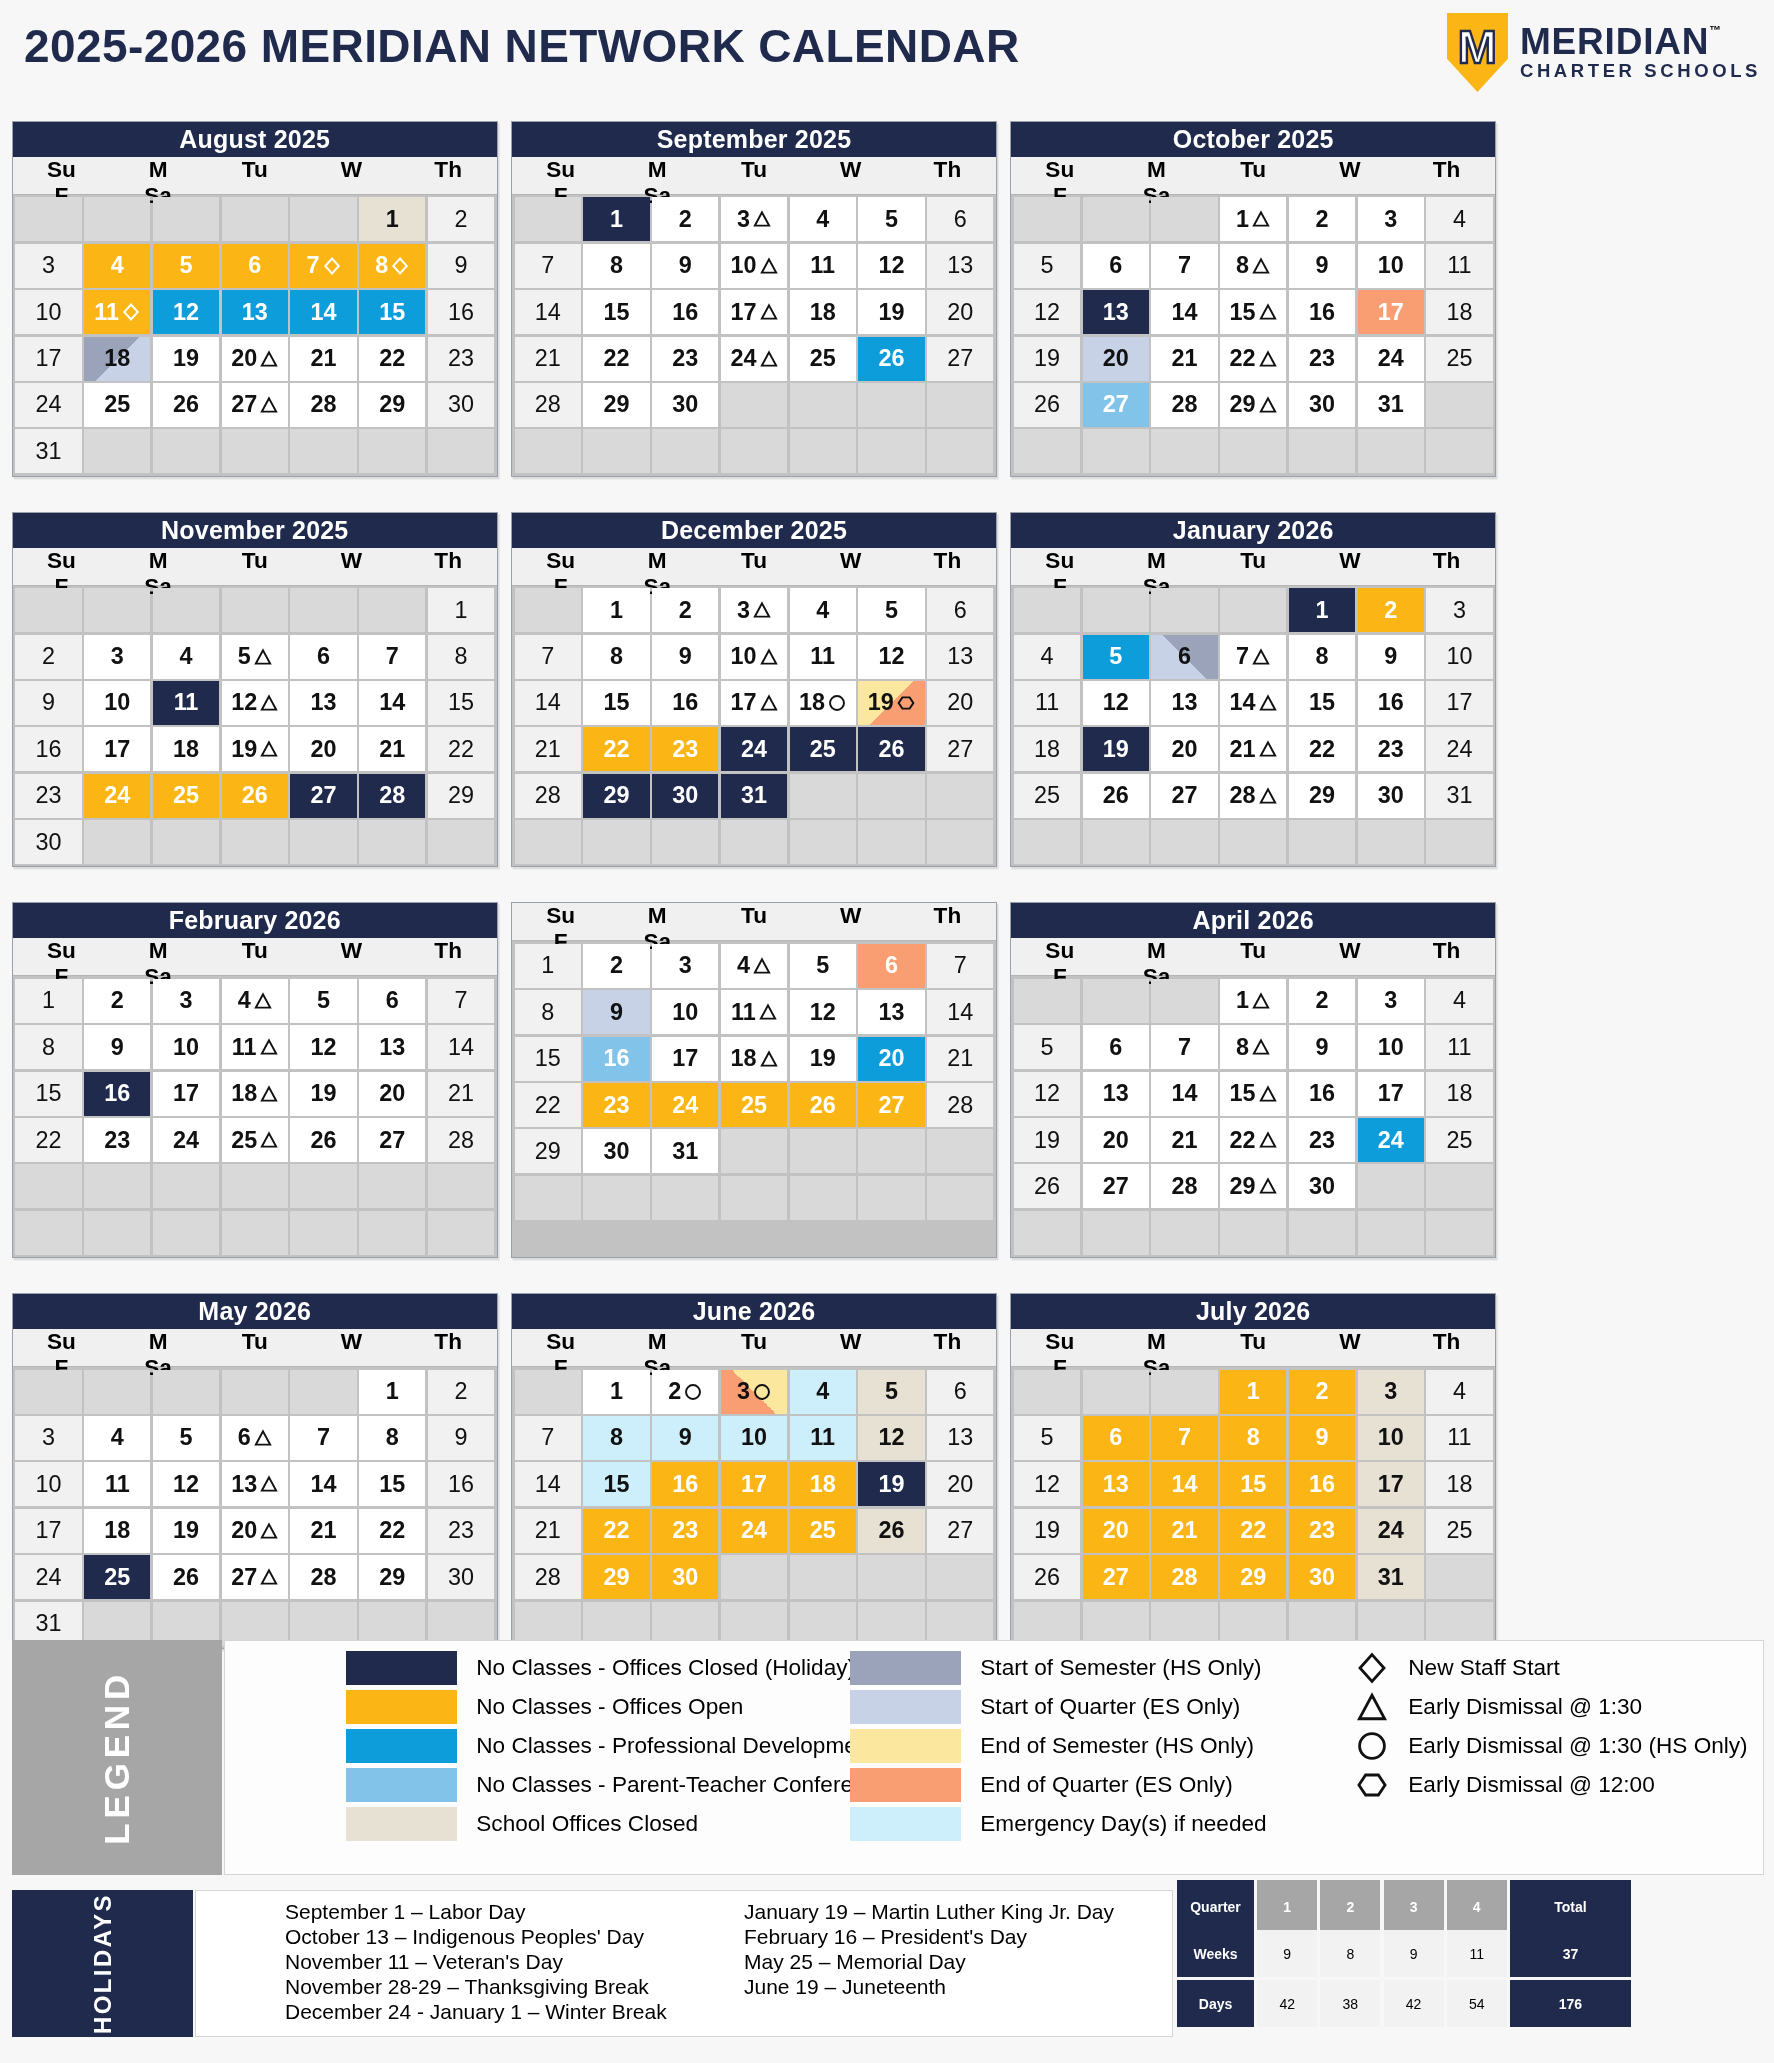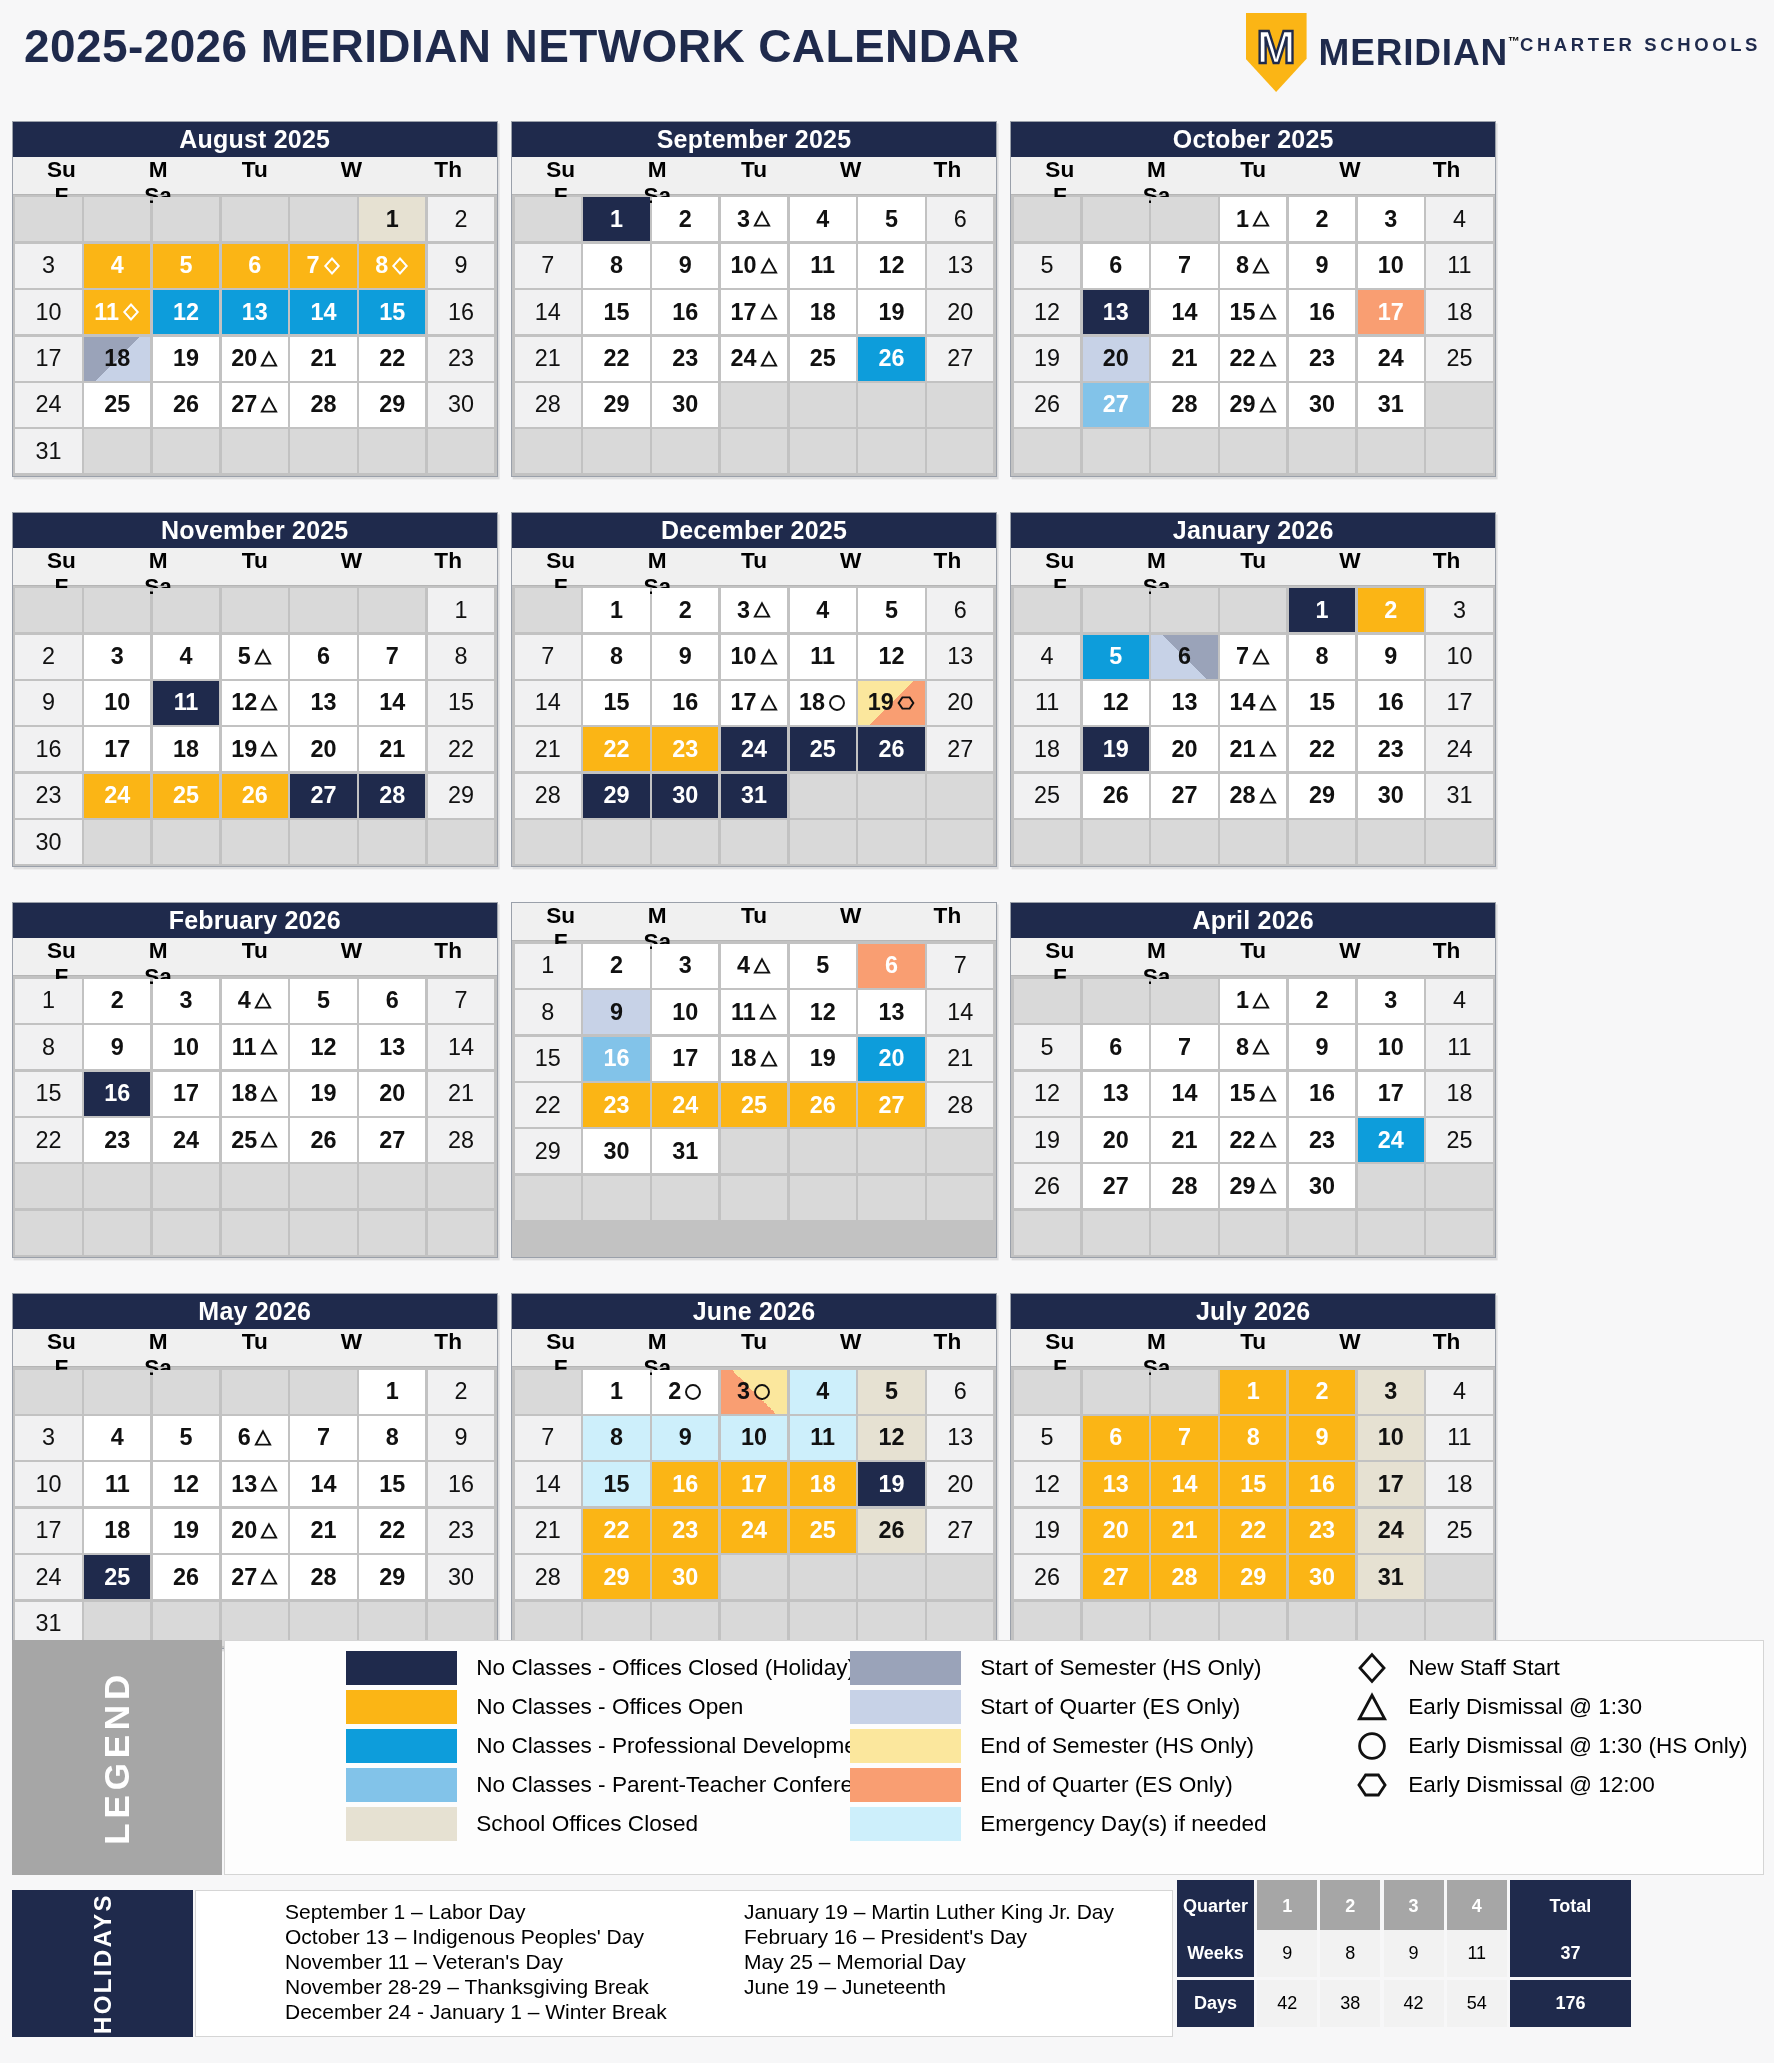--- a/index.html
+++ b/index.html
@@ -3,21 +3,21 @@
 <meta charset="utf-8">
 <style>
   html,body{margin:0;padding:0}
   body{width:1774px;height:2064px;position:relative;background:#f7f7f8;font-family:"Liberation Sans",sans-serif;overflow:hidden}
 
   .page-title{position:absolute;left:24px;top:19.3px;font-size:46px;font-weight:bold;color:#1f2a4c;letter-spacing:0.4px}
 
   .logo{position:absolute;right:13px;top:13px;display:flex;align-items:center;gap:12px}
   .shield{width:61px;height:79px;background:#fbb515;clip-path:polygon(0 0,100% 0,100% 58%,50% 100%,0 58%);display:flex;align-items:center;justify-content:center}
   .shield span{font-size:47px;font-weight:bold;color:#fff;-webkit-text-stroke:2.4px #1f2a4c;margin-top:-11.3px}
-  .logo-text{display:flex;flex-direction:row}
+  .logo-text{display:flex;flex-direction:column}
   .logo-text .brand{font-size:37px;font-weight:bold;color:#1f2a4c;letter-spacing:0.8px;line-height:1}
   .logo-text .tm{font-size:12px;vertical-align:top;font-weight:bold}
   .logo-text .sub{font-size:18.5px;color:#1f2a4c;letter-spacing:3.6px;margin-top:0;font-weight:bold}
 
   .months{position:absolute;left:12px;top:121px;width:1484px;display:grid;grid-template-columns:repeat(3,1fr);column-gap:13.7px;row-gap:35px}
   .month{border:1.6px solid #9aa0aa;background:#c2c2c2;box-shadow:1.6px 2.4px 0 rgba(0,0,0,.10)}
   .m-head{height:35px;background:#1f2a4c;color:#fff;display:flex;align-items:center;justify-content:center;font-size:25px;font-weight:bold;letter-spacing:0.2px}
   .m-dow{height:37px;background:#f0f0f0;display:grid;grid-template-columns:repeat(5,1fr);border-bottom:1.6px solid #b5b5b5}
   .m-dow div{display:flex;align-items:center;justify-content:center;font-weight:bold;font-size:22.6px;color:#000}
   .m-weeks{display:grid;grid-template-columns:repeat(7,1fr);grid-auto-rows:44px;gap:2.4px;padding:2.4px;background:#c2c2c2}
@@ -48,21 +48,21 @@
   .lg-label{font-size:22.6px;color:#000;white-space:nowrap}
   .lg-icon{width:35px;display:flex;justify-content:center;color:#111}
 
   .hol-block{position:absolute;left:12px;top:1890px;width:181px;height:147px;background:#1f2a4c;display:flex;align-items:center;justify-content:center}
   .hol-block span{writing-mode:vertical-rl;transform:rotate(180deg);color:#fff;font-size:24px;font-weight:bold;letter-spacing:2.4px}
   .hol-panel{position:absolute;left:195px;top:1890px;width:978px;height:147px;background:#ffffff;border:0.8px solid #d5d5d5;box-sizing:border-box}
   .hol-col{position:absolute;top:8px;display:flex;flex-direction:column}
   .hol-col div{font-size:21px;color:#000;line-height:25px;white-space:nowrap}
 
   .qtable{position:absolute;left:1177px;top:1880px;display:grid;grid-template-columns:77px 60px 60px 60px 60px 121px;grid-auto-rows:47px;gap:3.2px}
-  .qtable .qc{display:flex;align-items:center;justify-content:center;font-size:18px}
+  .qtable .qc{display:flex;align-items:center;justify-content:center;font-size:14px}
   .q-navy{background:#1f2a4c;color:#fff;font-weight:bold}
   .q-gray{background:#a6a6a6;color:#fff;font-weight:bold}
   .q-val{background:#f2f2f2;color:#000}
   .qtable .q-hdr{height:53px}
 </style>
 </head>
 <body>
 
 <div class="page-title">2025-2026 MERIDIAN NETWORK CALENDAR</div>
 

